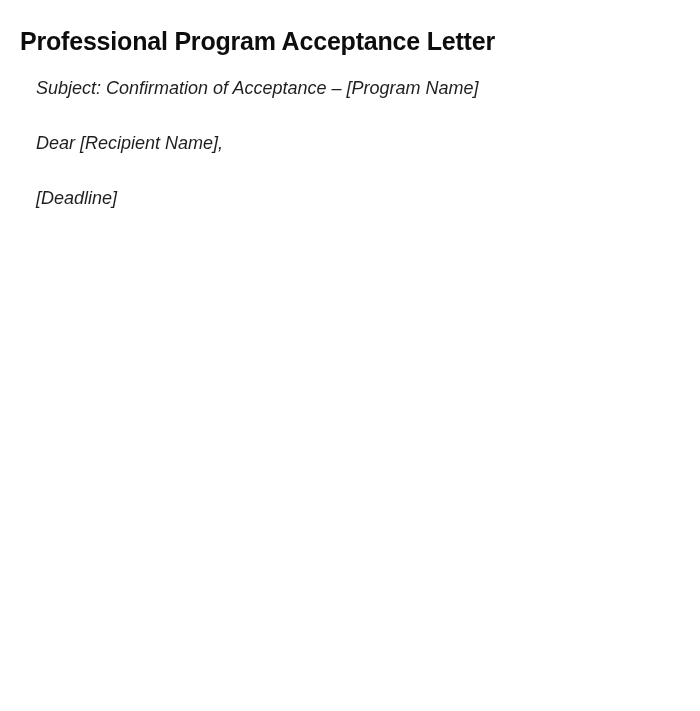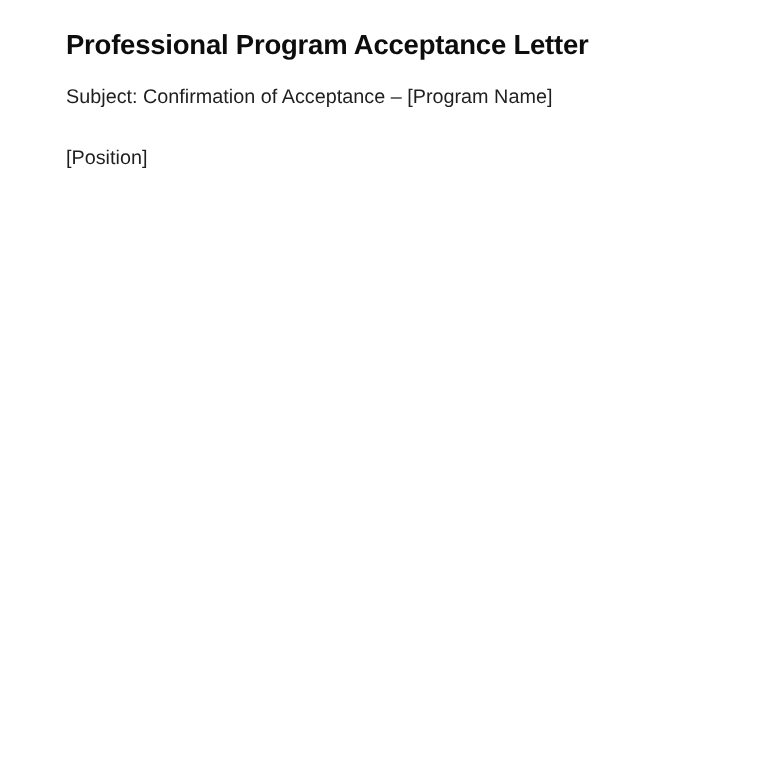--- a/index.html
+++ b/index.html
@@ -10,51 +10,53 @@
   }
 
   body {
     height: 711px;
     font-family: "Liberation Sans", "DejaVu Sans", sans-serif;
     color: #1f1f1f;
     overflow: hidden;
   }
 
   .letter {
-    padding: 26px 48px 0 60px;
+    padding: 26px 48px 0 20px;
     max-width: 660px;
   }
 
   .letter-title {
     font-size: 25px;
     line-height: 30px;
     font-weight: bold;
     color: #0d0d0d;
     letter-spacing: -0.2px;
     margin: 0 0 15px 0;
   }
 
   .letter p {
     font-size: 18px;
     line-height: 35px;
-    margin: 0 0 20px 0;
+    margin: 0 0 20px 16px;
     white-space: pre-line; 
     color: #1f1f1f;
+    font-style: italic;
   }
 </style>
 </head>
 <body>
 
 <article class="letter">
 
   <h1 class="letter-title">Professional Program Acceptance Letter</h1>
 
   <p>Subject: Confirmation of Acceptance – [Program Name]</p>
 
+  <p>Dear [Recipient Name],</p>
 
 
 
 
 
-  <p>[Position]</p>
+  <p>[Deadline]</p>
 
 
 </article>
 
 </body></html>

